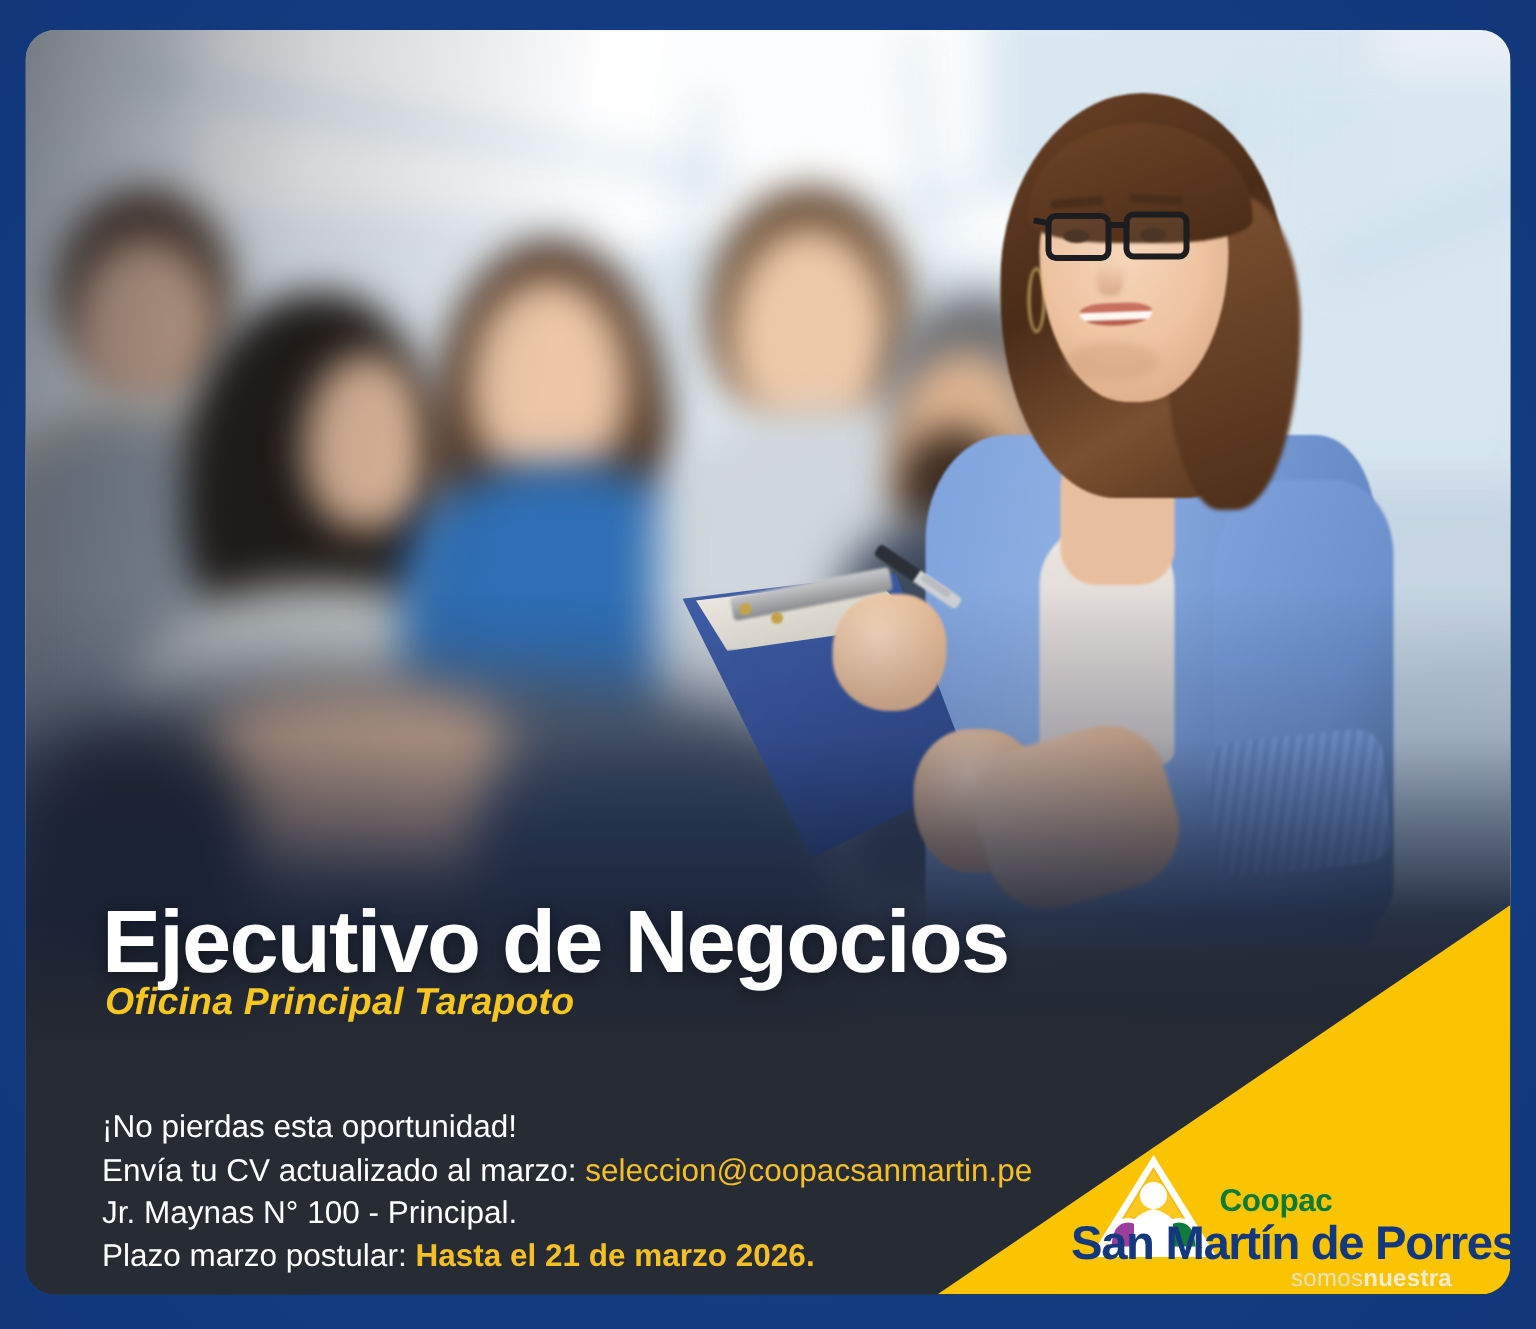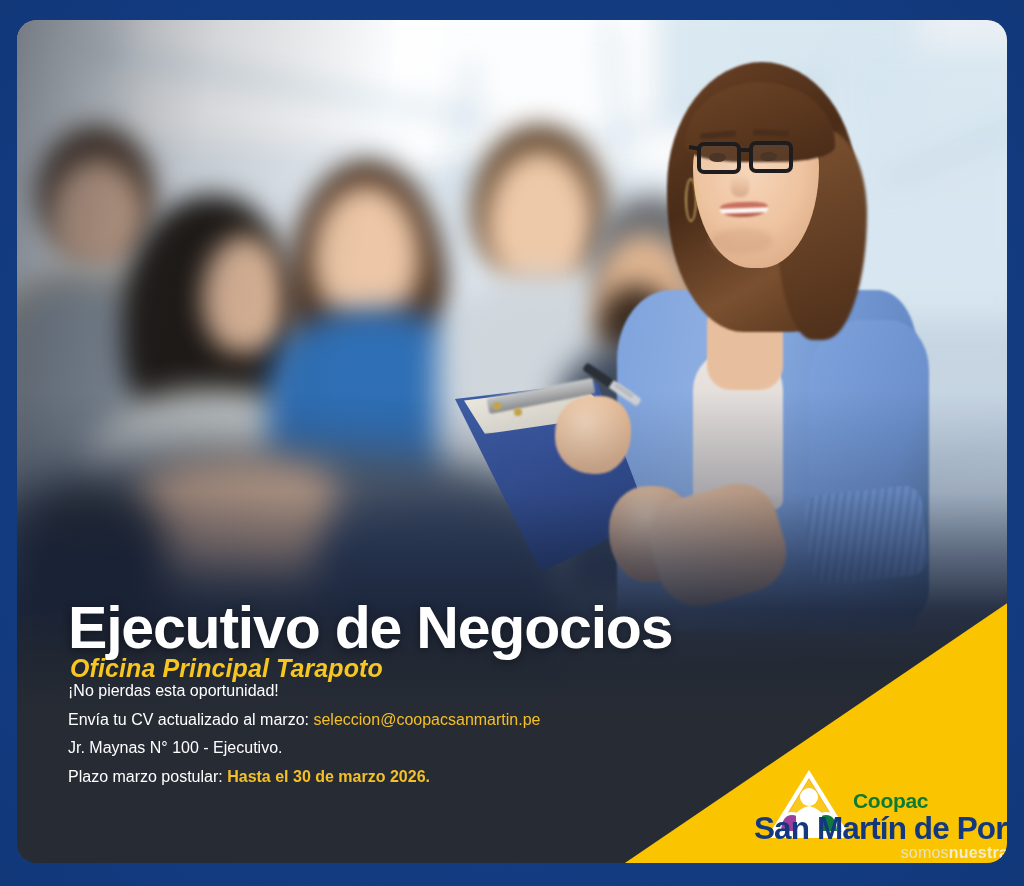--- a/index.html
+++ b/index.html
@@ -113,34 +113,34 @@
     left:53px; top:634px;
     color:#f7c620;
     font-size:25px;
     font-style:italic;
     font-weight:bold;
     letter-spacing:0.1px;
     white-space:nowrap;
   }
   .body-block {
     position:absolute;
-    left:51px; top:657px;
+    left:51px; top:718px;
     color:#ffffff;
-    font-size:16px;
+    font-size:21px;
     line-height:28.5px;
     white-space:nowrap;
   }
   .body-block .ln { display:block; }
   .hl { color:#f5c026; }
   .hl-b { color:#f5c026; font-weight:bold; }
 
   
   .logo {
     position:absolute;
-    left:735px; top:748px;
+    left:695px; top:748px;
     width:260px; height:102px;
   }
   .logo-mark { position:absolute; left:13px; top:0px; width:88px; height:72px; }
   .logo-coopac {
     position:absolute; left:101px; top:21px;
     color:#0b7a35;
     font-size:21px; font-weight:bold;
     letter-spacing:-0.3px;
   }
   .logo-name {
@@ -252,22 +252,22 @@
     <div class="yellow-wedge">
       <div class="fill"></div>
     </div>
 
     <div class="headline">Ejecutivo de Negocios</div>
     <div class="subhead">Oficina Principal Tarapoto</div>
 
     <div class="body-block">
       <span class="ln">¡No pierdas esta oportunidad!</span>
       <span class="ln"><span>Envía tu CV actualizado al marzo: </span><span class="hl">seleccion@coopacsanmartin.pe</span></span>
-      <span class="ln">Jr. Maynas N° 100 - Ejecutivo.</span>
-      <span class="ln"><span>Plazo marzo postular: </span><span class="hl-b">Hasta el 30 de marzo 2026.</span></span>
+      <span class="ln">Jr. Maynas N° 100 - Principal.</span>
+      <span class="ln"><span>Plazo marzo postular: </span><span class="hl-b">Hasta el 21 de marzo 2026.</span></span>
     </div>
 
     <div class="logo">
       <svg class="logo-mark" viewBox="0 0 88 72" xmlns="http://www.w3.org/2000/svg">
         <path d="M44 2 L85 68 Q86 70 83 70 L5 70 Q2 70 3 68 Z" fill="#ffffff"></path>
         <path d="M44 10 L77 64 L11 64 Z" fill="#f7b81c"></path>
         <path d="M44 12 L66 48 Q55 41 44 41 Q33 41 22 48 Z" fill="#fac81e"></path>
         <circle cx="44" cy="29" r="9" fill="#ffffff"></circle>
         <path d="M13 64 Q14 44 27 44 Q40 44 41 64 Z" fill="#ffffff"></path>
         <path d="M16 63 Q17 47 27 47 Q37 47 38 63 Z" fill="#9c3f9c"></path>

